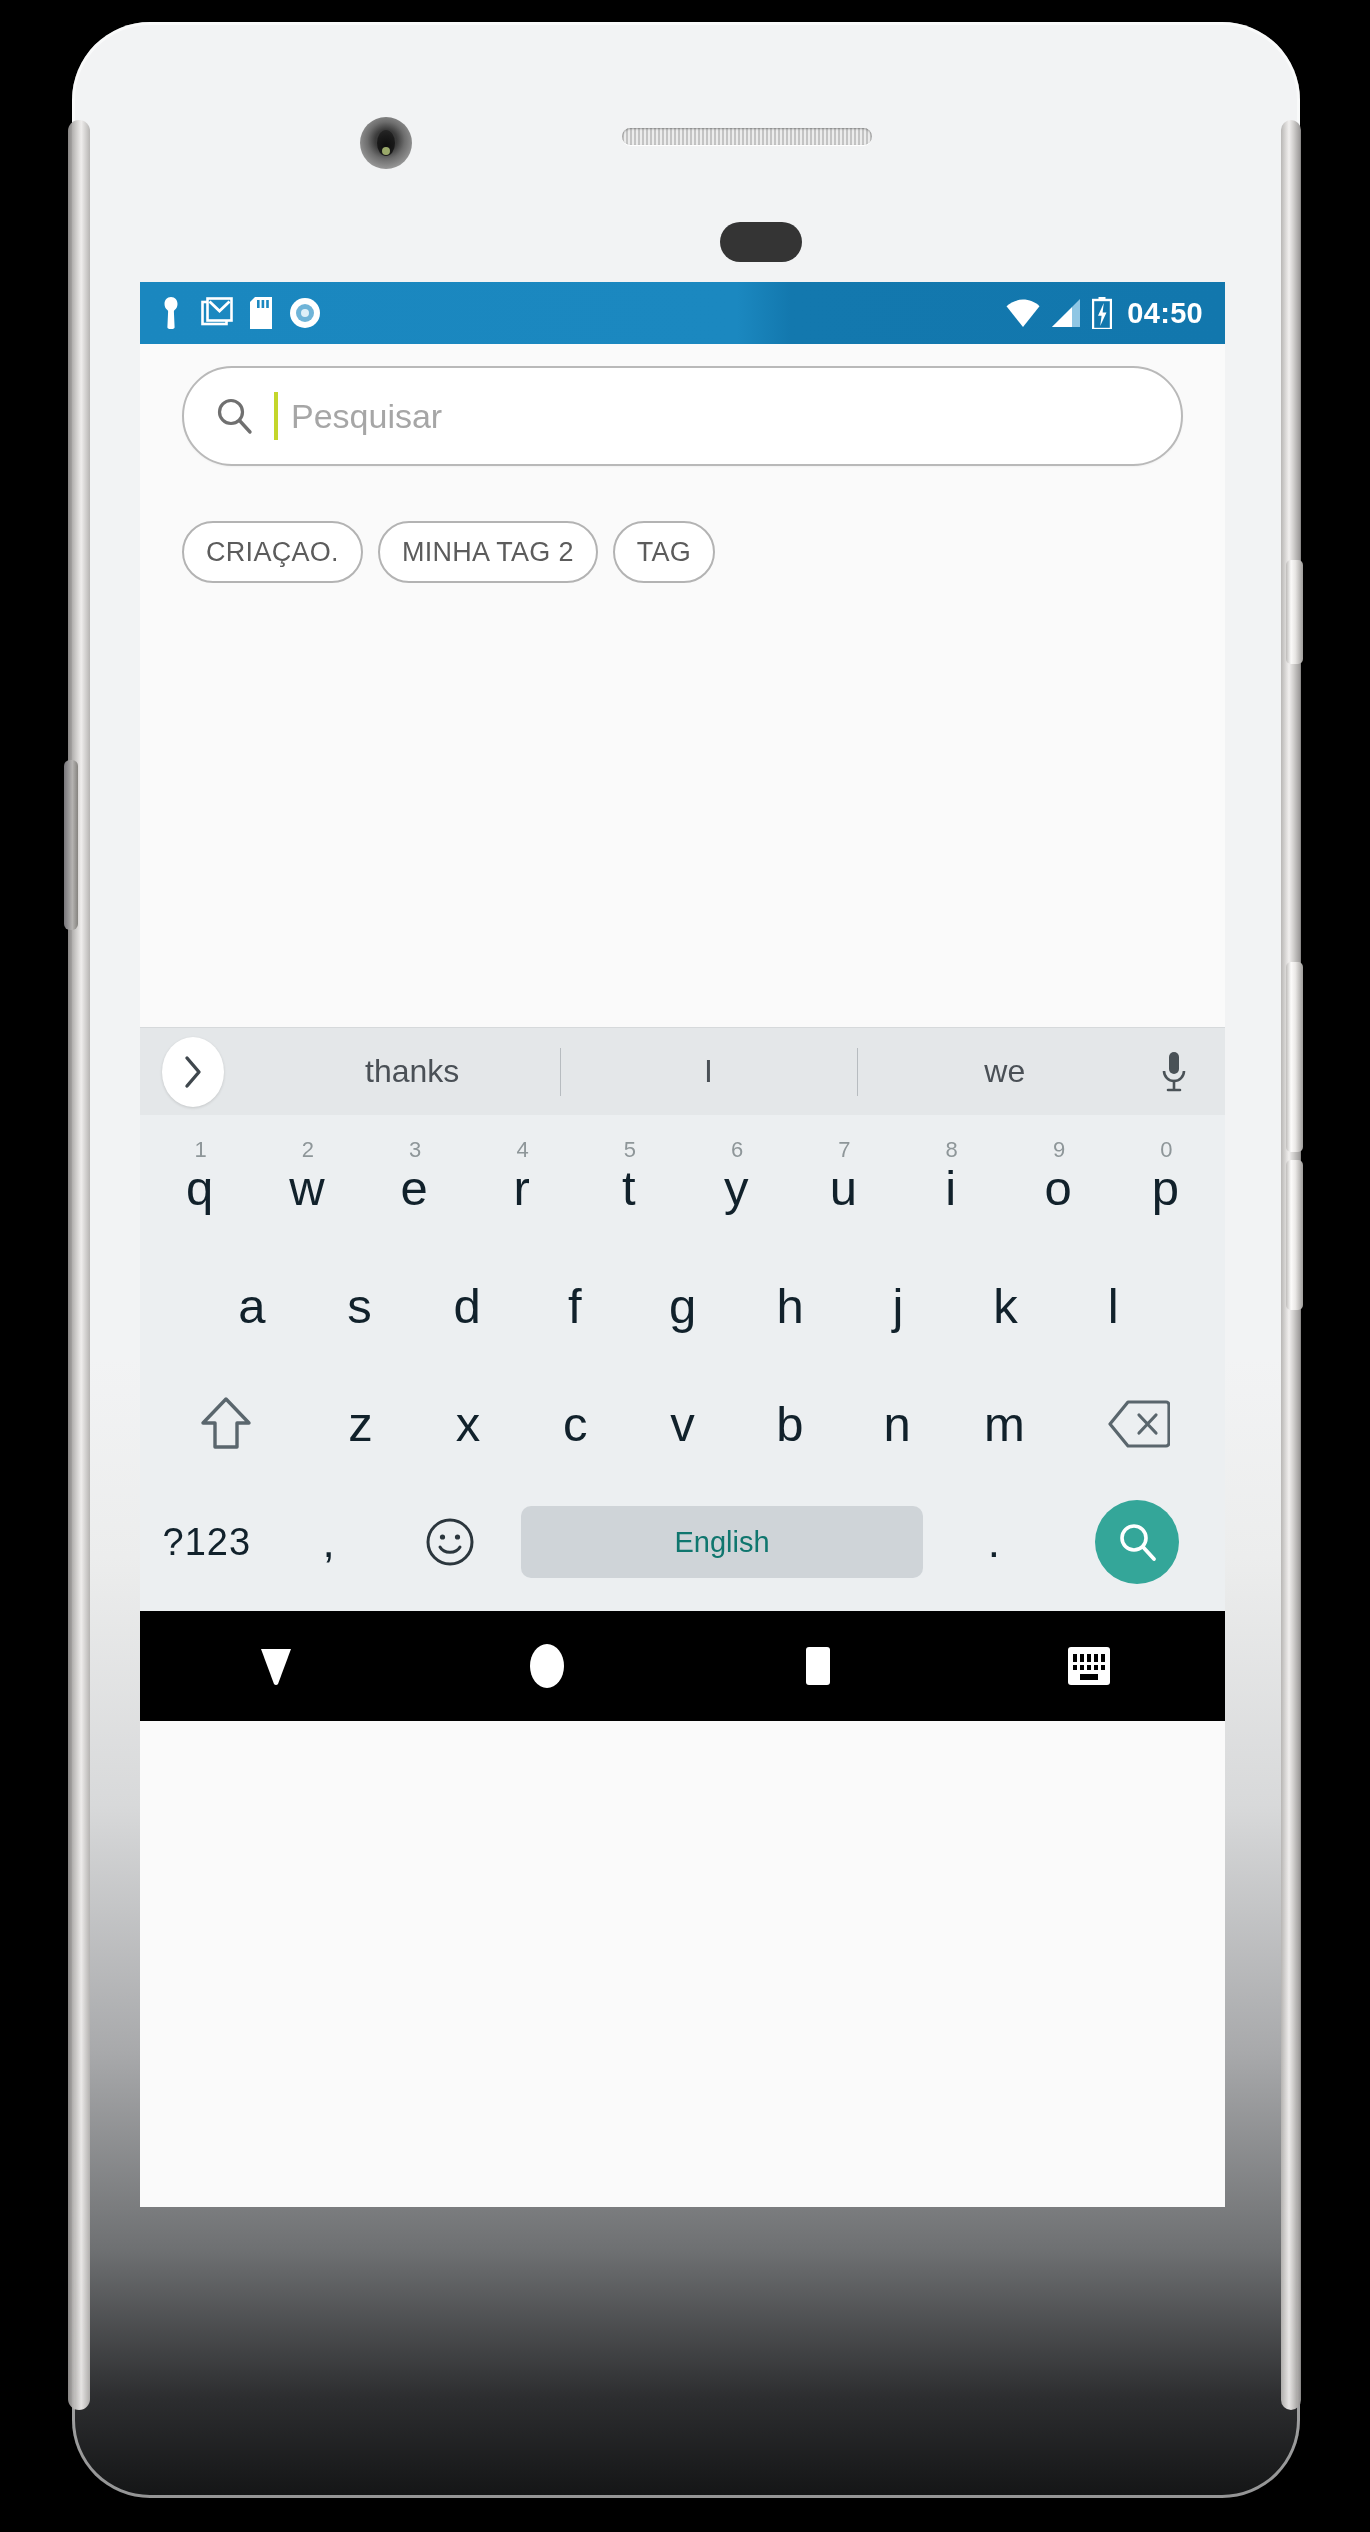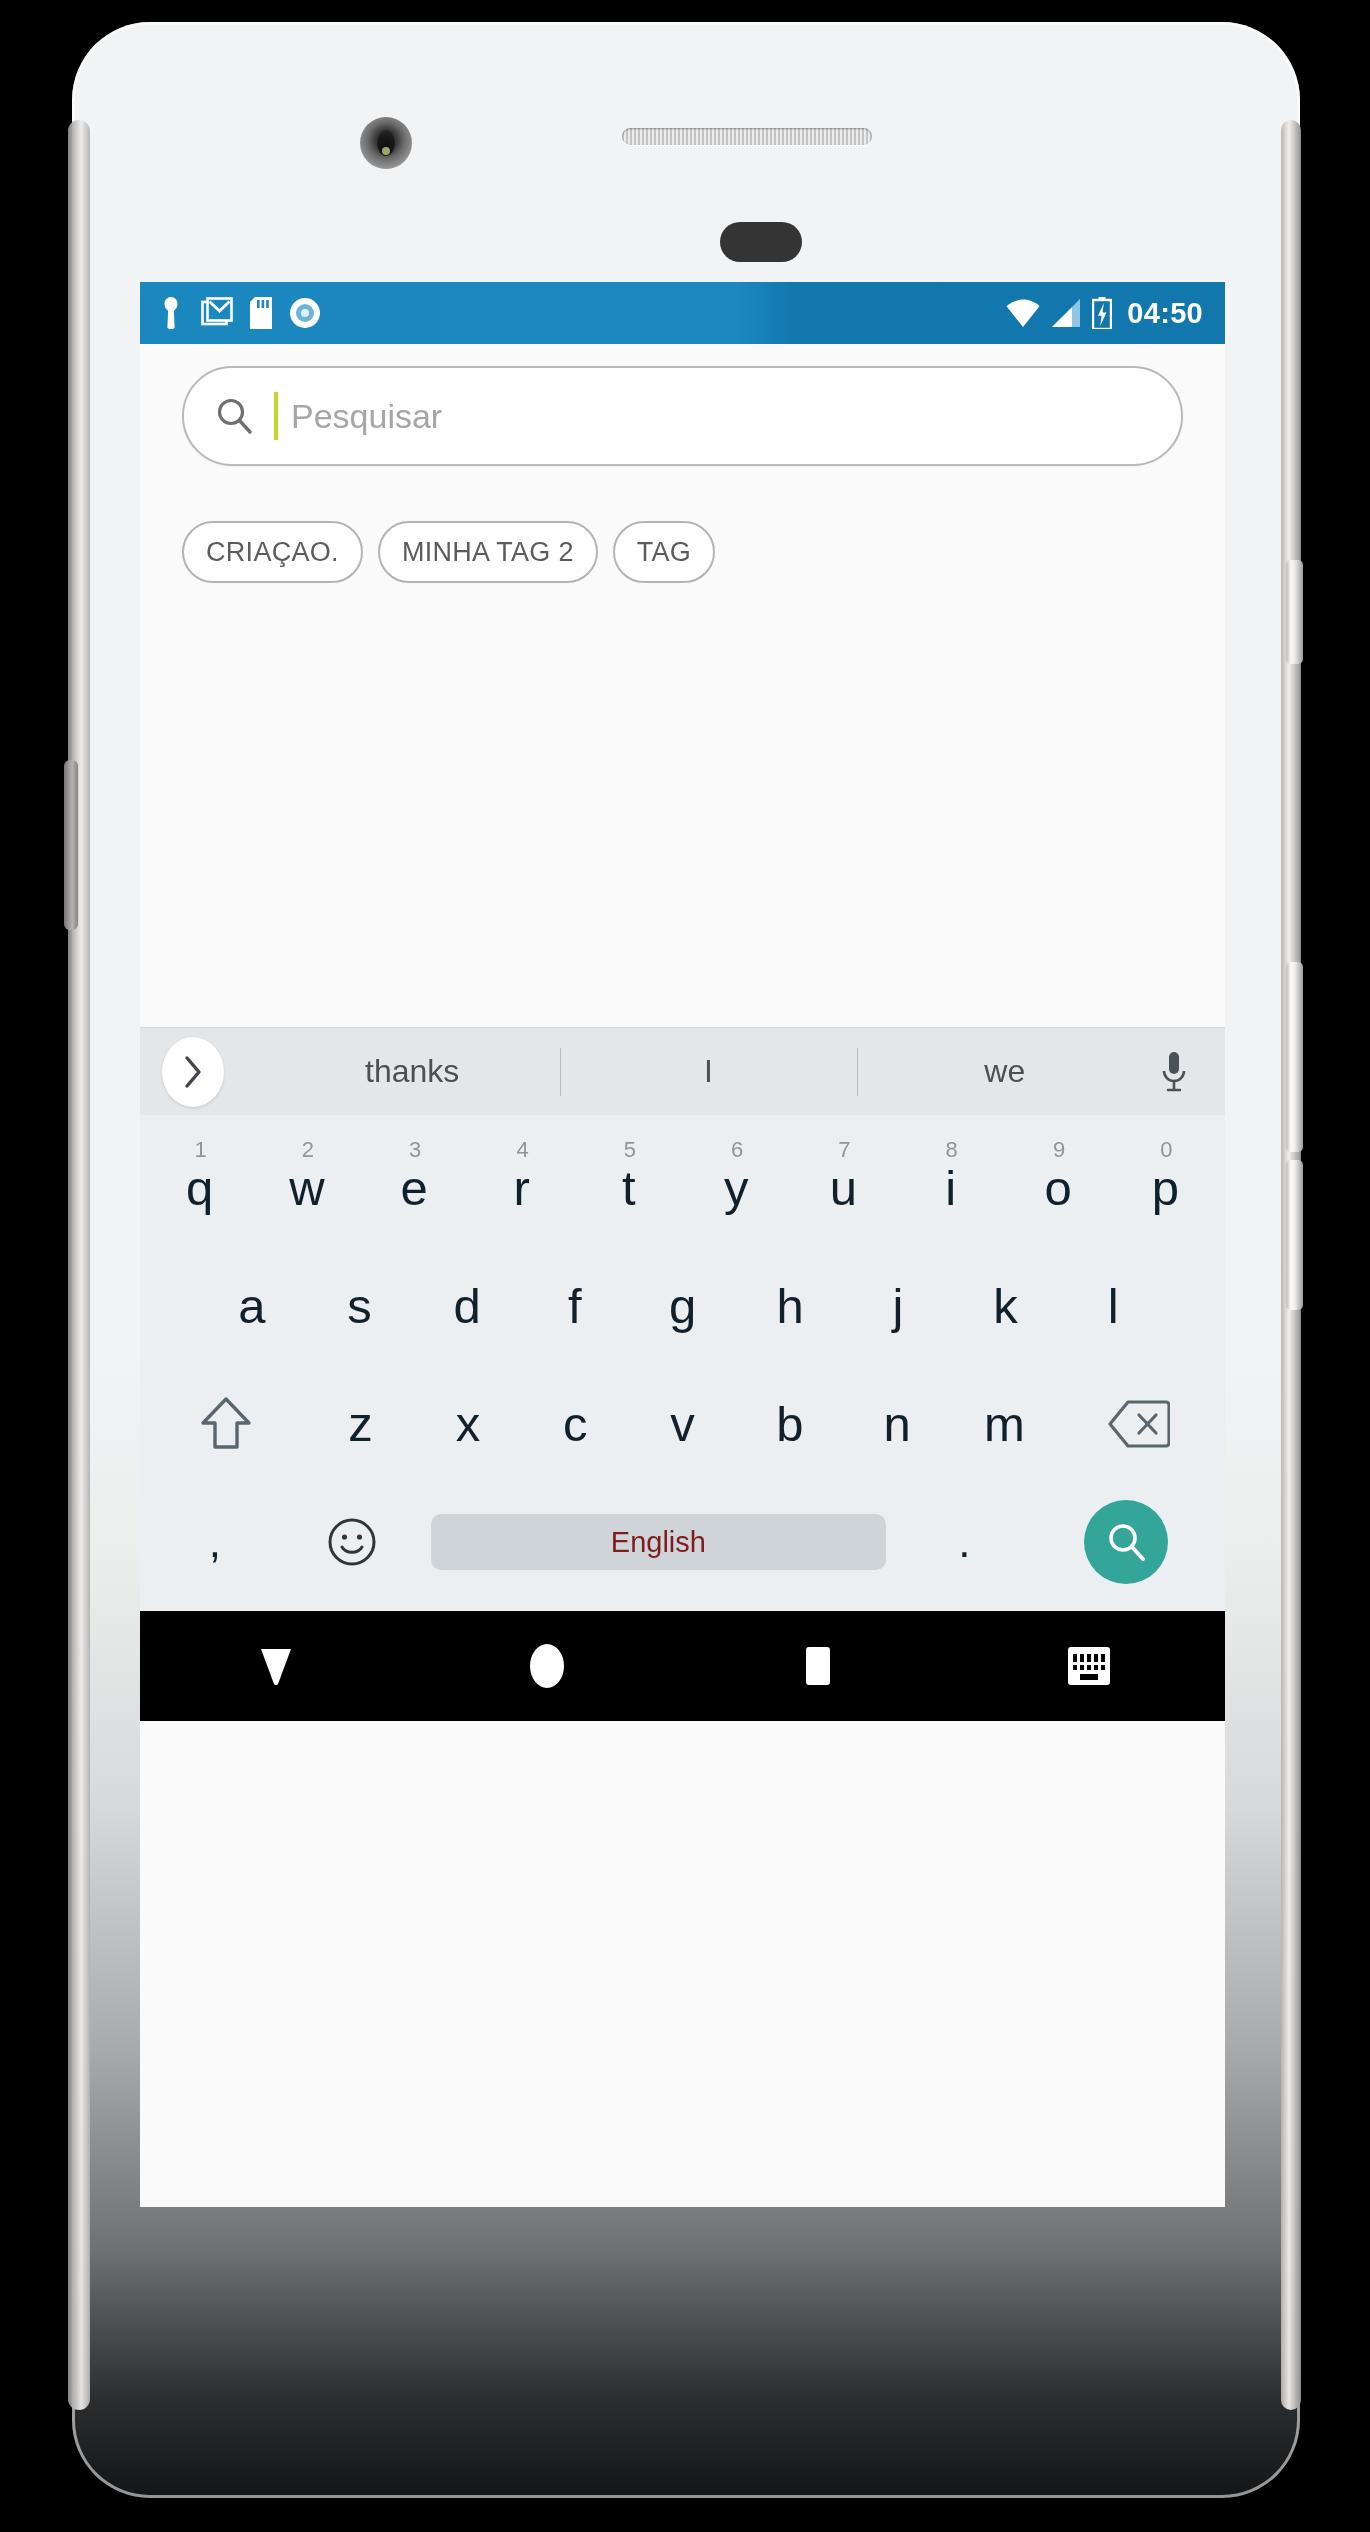--- a/index.html
+++ b/index.html
@@ -358,25 +358,25 @@
     transform: translateX(58%);
     font-size: 22px;
     color: #8e9699;
     font-weight: 400;
   }
   .kb-row.r2 { padding: 0 52px; }
   .kb-row.r3 { padding: 0 0; }
   .key.wide { flex: 1.5; }
   .key.spacebar {
     flex: 3.3;
-    height: 56px;
+    height: 72px;
     background: #cfd4d8;
     border-radius: 10px;
     font-size: 29px;
-    color: #7f1d1d;
+    color: #0f766e;
     margin: 0 10px;
   }
   .key.enter {
     flex: 1.35;
   }
   .enter-circle {
     width: 84px;
     height: 84px;
     border-radius: 50%;
     background: #34a699;
@@ -629,20 +629,23 @@
           <span>
             <svg width="62" height="50" viewBox="0 0 62 50">
                 <path d="M20 3 H58 A3 3 0 0 1 61 6 V44 A3 3 0 0 1 58 47 H20 L2 25 Z" fill="none" stroke="#5a666d" stroke-width="3.2" stroke-linejoin="round"></path>
                 <path d="M31 16 L48 34 M48 16 L31 34" stroke="#5a666d" stroke-width="3.2" stroke-linecap="round"></path>
               </svg>
           </span>
         </div>
       </div>
 
       <div class="kb-row r4">
+        <div class="key sym">
+            <span>?123</span>
+          </div>
         <div class="key punct">
             <span>,</span>
           </div>
         <div class="key">
           <span>
             <svg width="50" height="50" viewBox="0 0 50 50">
                 <circle cx="25" cy="25" r="22" fill="none" stroke="#2b363d" stroke-width="3"></circle>
                 <circle cx="17.5" cy="20" r="2.6" fill="#2b363d"></circle>
                 <circle cx="32.5" cy="20" r="2.6" fill="#2b363d"></circle>
                 <path d="M15 30 a11 9 0 0 0 20 0" fill="none" stroke="#2b363d" stroke-width="3" stroke-linecap="round"></path>

